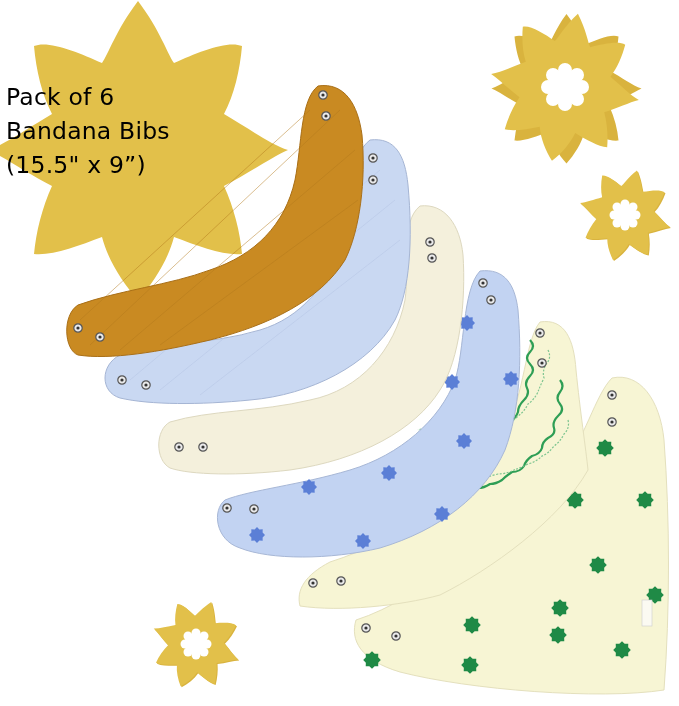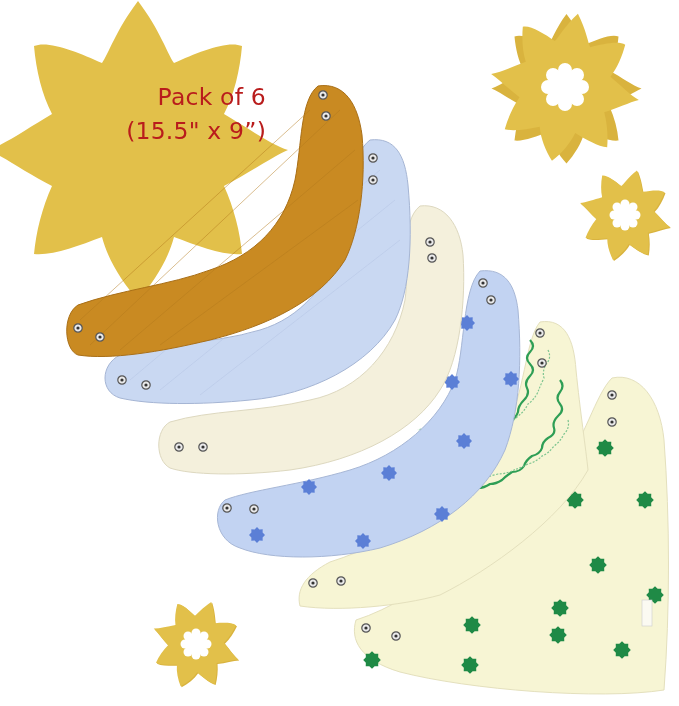--- a/index.html
+++ b/index.html
@@ -1,18 +1,18 @@
 <!DOCTYPE html>
 <html><head>
 <meta charset="utf-8">
 <style>
   html, body { margin: 0; padding: 0; background: #ffffff; }
   body { width: 679px; height: 706px; position: relative; overflow: hidden; font-family: "DejaVu Sans", sans-serif; }
   svg.stage { position: absolute; left: 0; top: 0; }
-  .badge-text { position: absolute; left: 6px; top: 80px; width: 260px; text-align: right; color: #b91c1c; font-size: 23.5px; line-height: 34px; letter-spacing: 0.2px; }
+  .badge-text { position: absolute; left: 6px; top: 80px; width: 260px; text-align: left; color: #000000; font-size: 23.5px; line-height: 34px; letter-spacing: 0.2px; }
   .badge-text div { white-space: nowrap; }
 </style>
 </head>
 <body>
 
 <svg class="stage" width="679" height="706" viewBox="0 0 679 706">
   <defs>
     <g id="star8">
       <polygon points="0,-8 2.4,-5.6 5.7,-5.7 5.6,-2.4 8,0 5.6,2.4 5.7,5.7 2.4,5.6 0,8 -2.4,5.6 -5.7,5.7 -5.6,2.4 -8,0 -5.6,-2.4 -5.7,-5.7 -2.4,-5.6"></polygon>
     </g>
@@ -164,14 +164,15 @@
     </g>
     <use href="#snap" transform="translate(323,95)"></use>
     <use href="#snap" transform="translate(326,116)"></use>
     <use href="#snap" transform="translate(78,328)"></use>
     <use href="#snap" transform="translate(100,337)"></use>
   </g>
 </svg>
 
 <div class="badge-text">
   <div>Pack of 6</div>
+  <div>Bandana Bibs</div>
   <div>(15.5" x 9”)</div>
 </div>
 
 </body></html>

